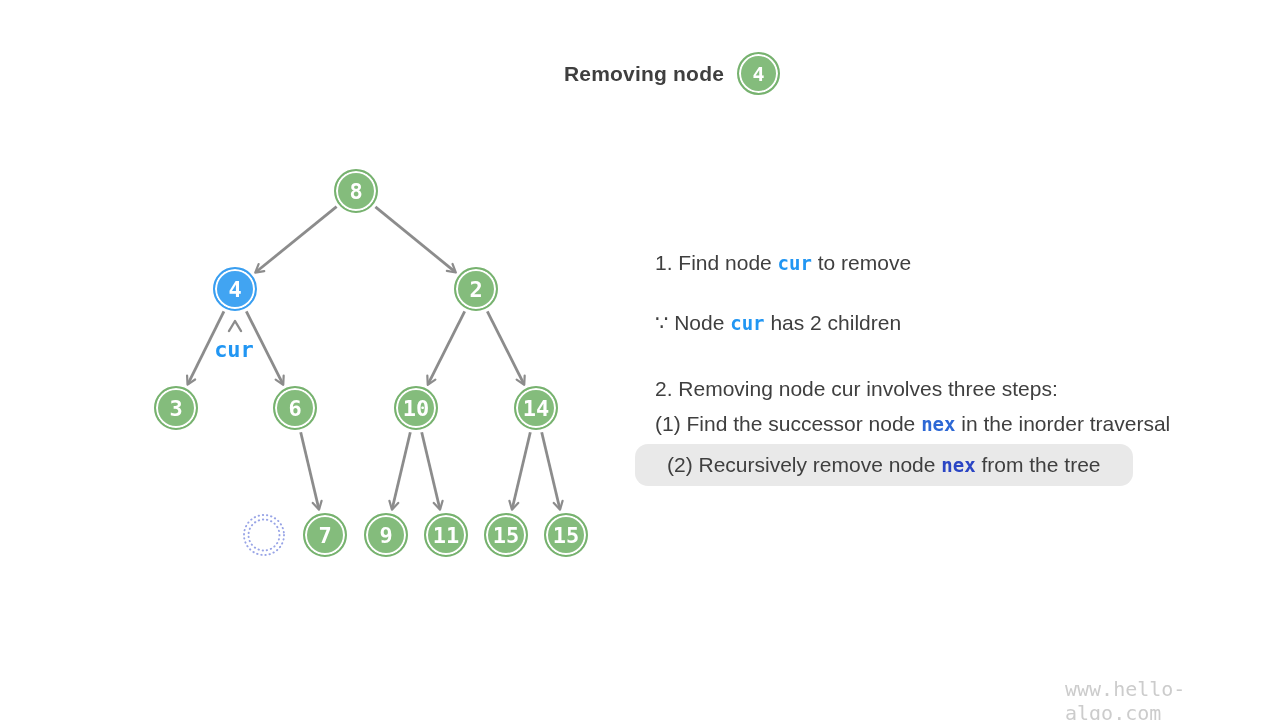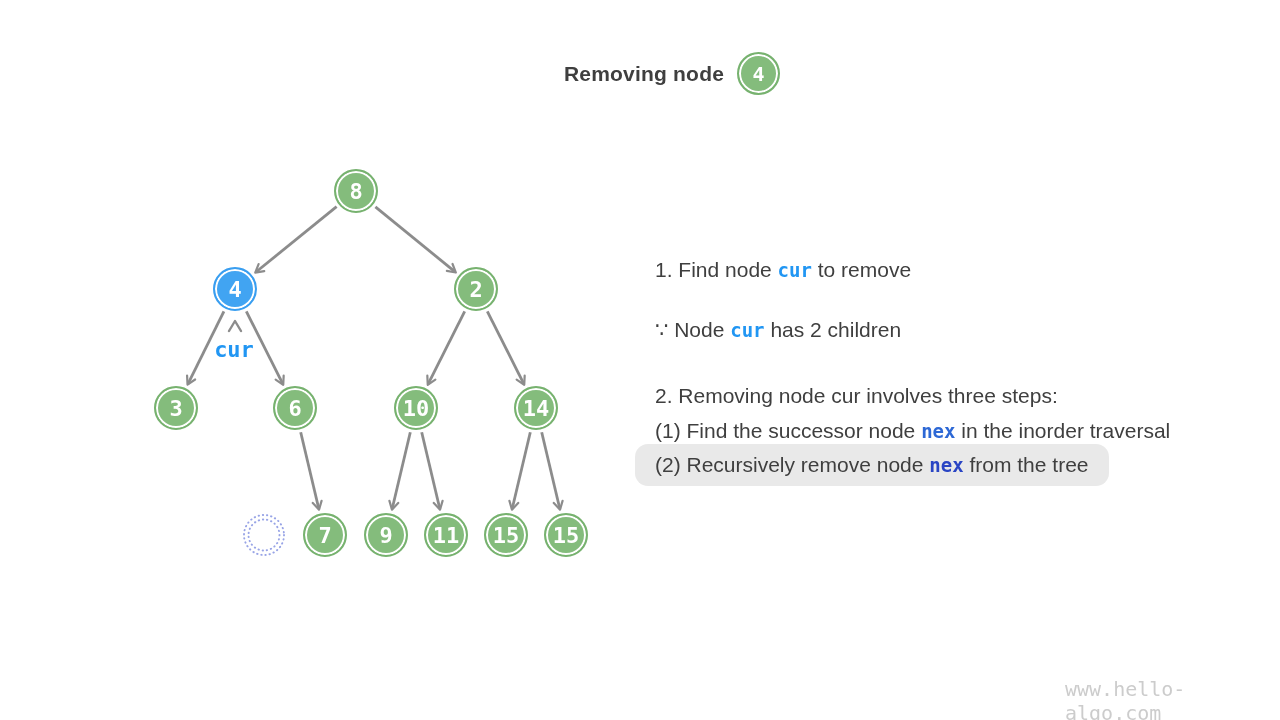--- a/index.html
+++ b/index.html
@@ -60,37 +60,37 @@
     transform: translate(-50%, -50%);
     font-family: "DejaVu Sans Mono", monospace;
     font-weight: bold; font-size: 22px;
     color: var(--cur-blue, #1e88e5);
   }
 
   
   .note {
     position: absolute;
     left: 655px;
-    font-size: 21px; line-height: 38px;
+    font-size: 21px; line-height: 24px;
     color: var(--text-dark, #3f3f3f);
     white-space: pre;
   }
   .kw {
     font-family: "DejaVu Sans Mono", monospace;
     font-weight: bold; font-size: 19px;
   }
   .kw-cur  { color: var(--cur-blue, #2196f3); }
   .kw-nex1 { color: var(--nex-blue-1, #2d68d5); }
   .kw-nex2 { color: var(--nex-blue-2, #2a45c4); }
   .note-pill {
     position: absolute;
     left: 635px; top: 444px;
     background: var(--highlight-bg, #e9e9e9);
     border-radius: 13px;
-    padding: 6px 20px;
+    padding: 6px 32px;
   }
   .note-pill .note-inner {
     font-size: 21px; line-height: 30px;
     color: var(--text-dark, #3f3f3f);
     white-space: pre;
   }
 
   
   .step-badge {
     position: absolute;

